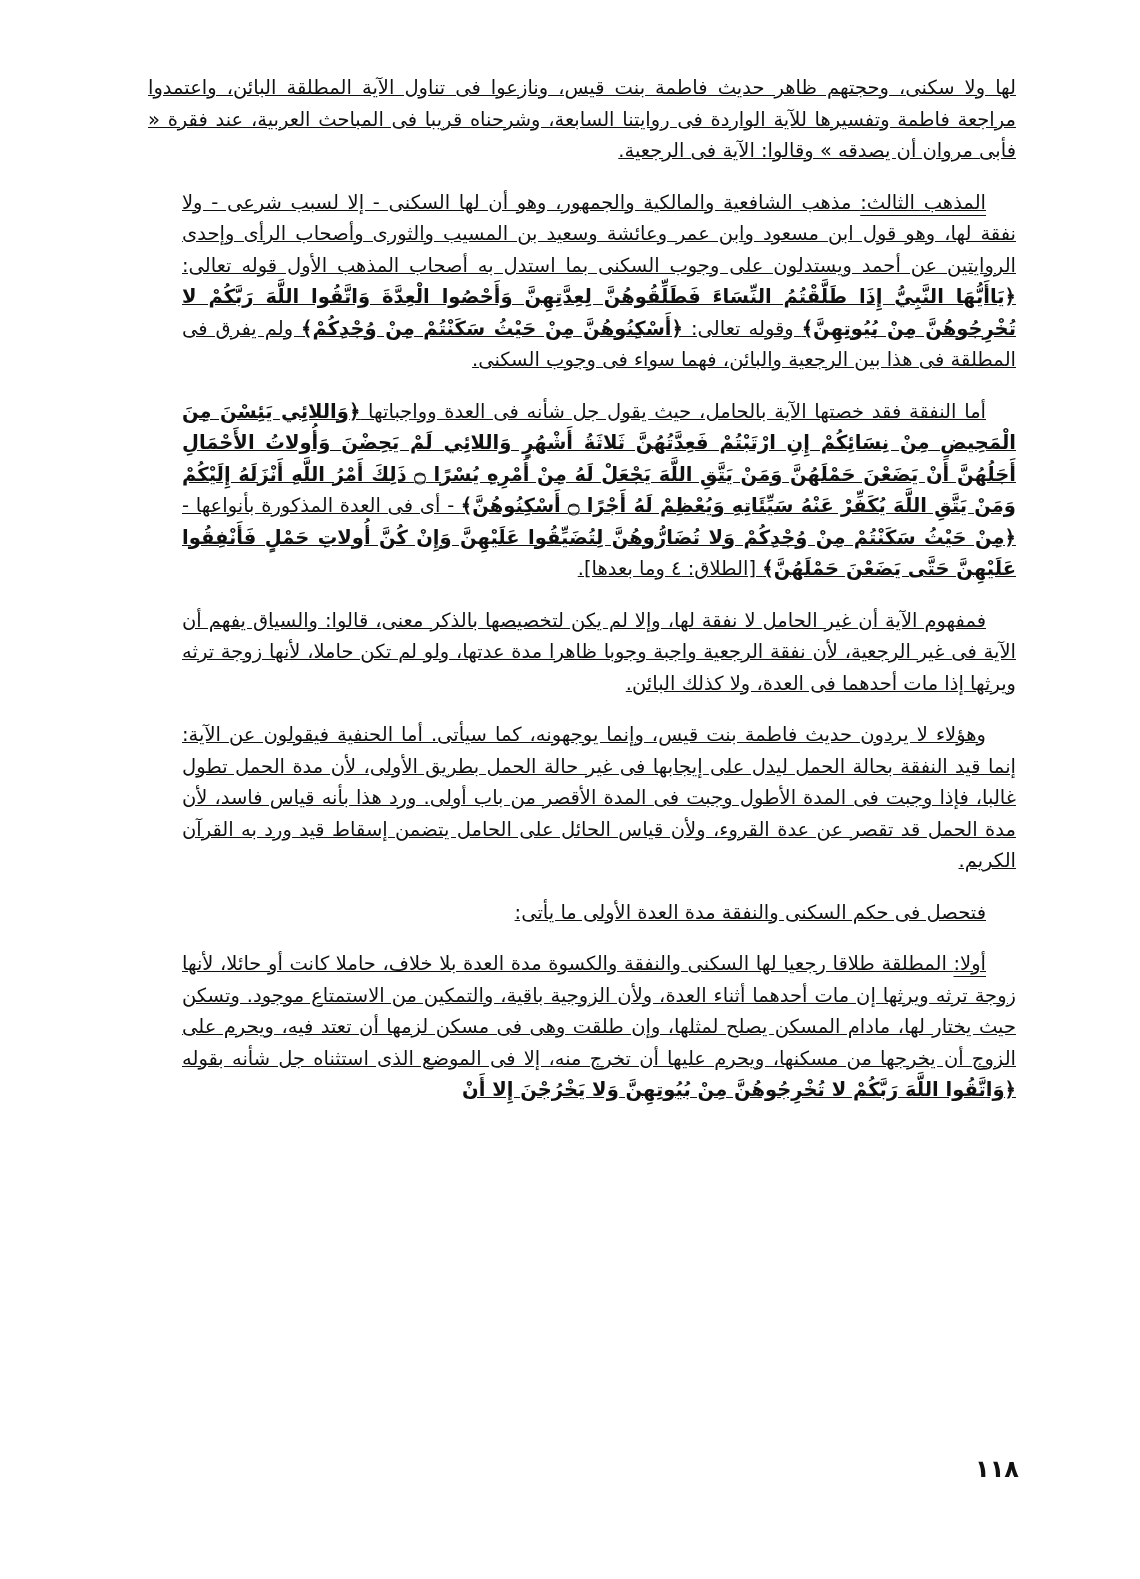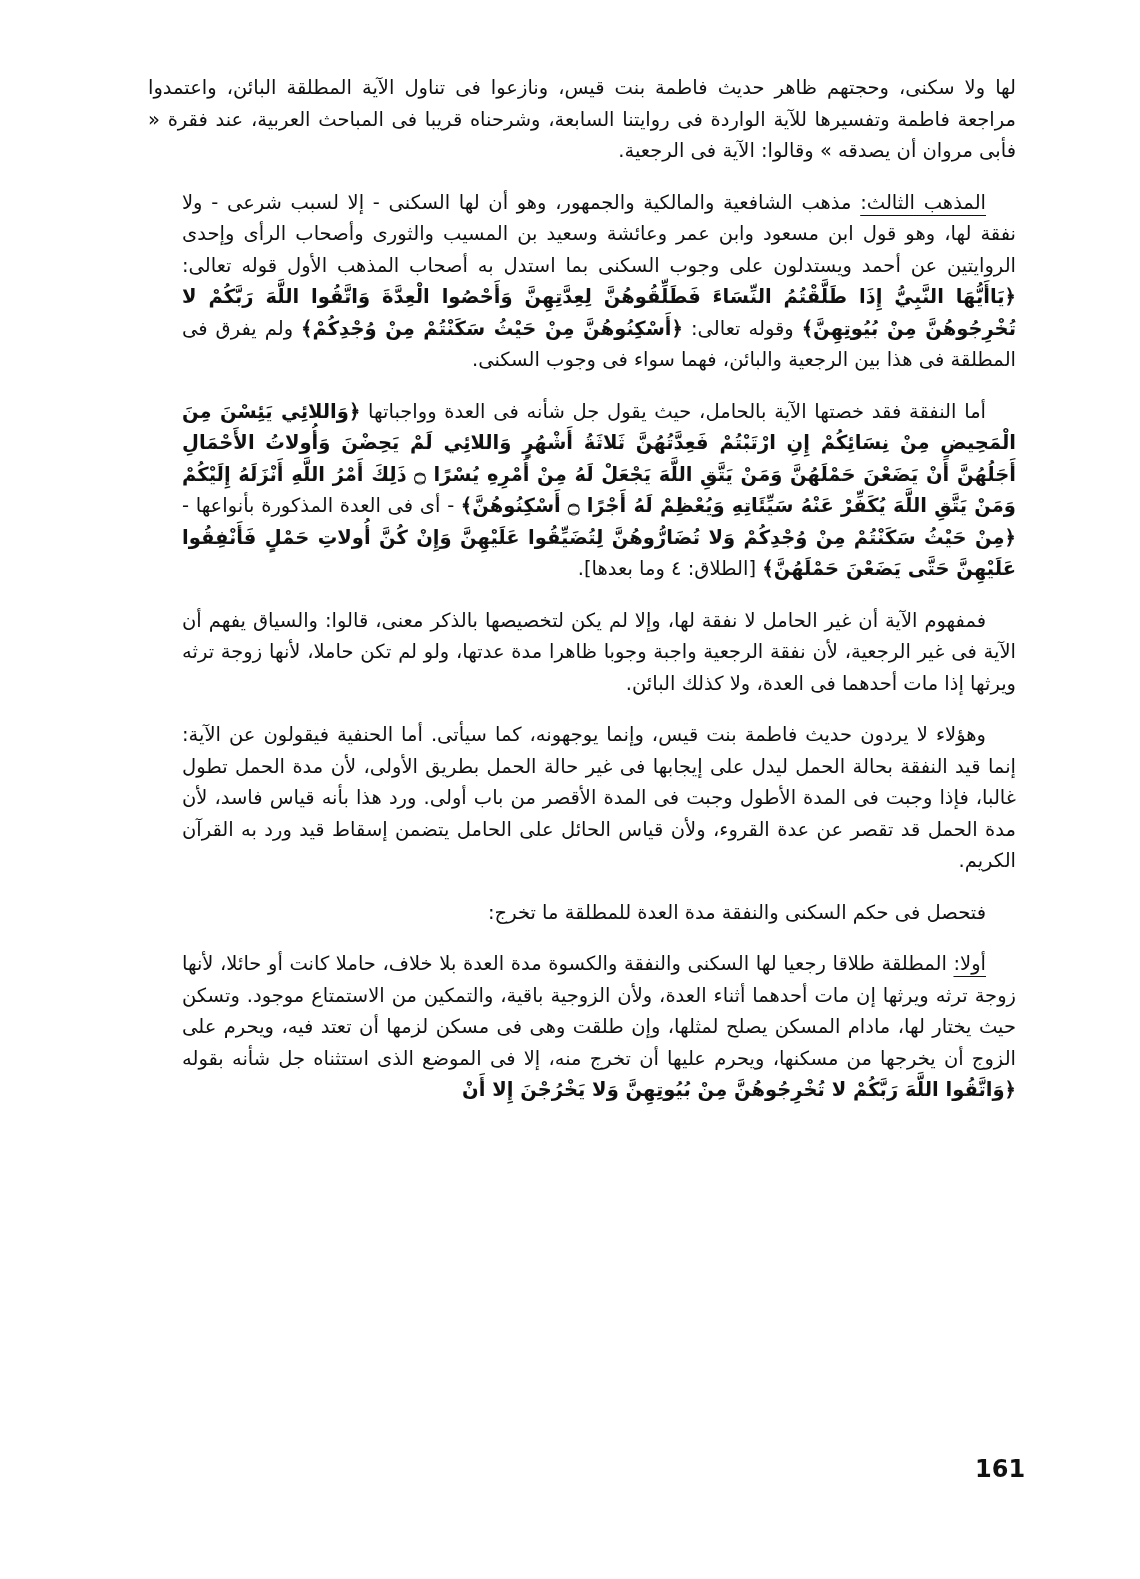--- a/index.html
+++ b/index.html
@@ -1,19 +1,19 @@
 <!DOCTYPE html>
 <html><head>
 <meta charset="utf-8">
 <style>
   html, body { margin:0; padding:0; background:#ffffff; }
   body { width:1140px; height:1579px; position:relative; overflow:hidden;
          font-family:"DejaVu Sans", sans-serif; color:#111; }
   .page { position:absolute; left:148px; top:72px; width:868px; direction:rtl; text-align:justify; }
-  .para { margin:0; font-size:19.5px; line-height:31.5px; text-align:justify; text-align-last:right; }
+  .para { margin:0; font-size:19.5px; line-height:31.5px; text-align:justify; text-align-last:right;text-decoration:underline; }
   .indent { text-indent:30px;margin-left:34px; }
   .q { font-weight:bold; }
   .u { text-decoration:underline; text-underline-offset:6px; }
   .gap1 { margin-top:20px; }
   .pagenum { position:absolute; left:975px; top:1455px; font-size:24px; font-weight:bold; direction:rtl; }
 </style>
 </head>
 <body>
 
 <div class="page">
@@ -32,22 +32,22 @@
 
   <p class="para indent gap1">
     <span>فمفهوم الآية أن غير الحامل لا نفقة لها، وإلا لم يكن لتخصيصها بالذكر معنى، قالوا: والسياق يفهم أن الآية فى غير الرجعية، لأن نفقة الرجعية واجبة وجوبا ظاهرا مدة عدتها، ولو لم تكن حاملا، لأنها زوجة ترثه ويرثها إذا مات أحدهما فى العدة، ولا كذلك البائن.</span>
   </p>
 
   <p class="para indent gap1">
     <span>وهؤلاء لا يردون حديث فاطمة بنت قيس، وإنما يوجهونه، كما سيأتى. أما الحنفية فيقولون عن الآية: إنما قيد النفقة بحالة الحمل ليدل على إيجابها فى غير حالة الحمل بطريق الأولى، لأن مدة الحمل تطول غالبا، فإذا وجبت فى المدة الأطول وجبت فى المدة الأقصر من باب أولى. ورد هذا بأنه قياس فاسد، لأن مدة الحمل قد تقصر عن عدة القروء، ولأن قياس الحائل على الحامل يتضمن إسقاط قيد ورد به القرآن الكريم.</span>
   </p>
 
   <p class="para indent gap1">
-    <span>فتحصل فى حكم السكنى والنفقة مدة العدة للمطلقة ما تخرج:</span>
+    <span>فتحصل فى حكم السكنى والنفقة مدة العدة الأولى ما يأتى:</span>
   </p>
 
   <p class="para indent gap1">
     <span class="u">أولا:</span><span> المطلقة طلاقا رجعيا لها السكنى والنفقة والكسوة مدة العدة بلا خلاف، حاملا كانت أو حائلا، لأنها زوجة ترثه ويرثها إن مات أحدهما أثناء العدة، ولأن الزوجية باقية، والتمكين من الاستمتاع موجود. وتسكن حيث يختار لها، مادام المسكن يصلح لمثلها، وإن طلقت وهى فى مسكن لزمها أن تعتد فيه، ويحرم على الزوج أن يخرجها من مسكنها، ويحرم عليها أن تخرج منه، إلا فى الموضع الذى استثناه جل شأنه بقوله </span><span class="q">﴿وَاتَّقُوا اللَّهَ رَبَّكُمْ لا تُخْرِجُوهُنَّ مِنْ بُيُوتِهِنَّ وَلا يَخْرُجْنَ إِلا أَنْ</span>
   </p>
 
 </div>
 
-<div class="pagenum">161</div>
+<div class="pagenum">١١٨</div>
 
 </body></html>

